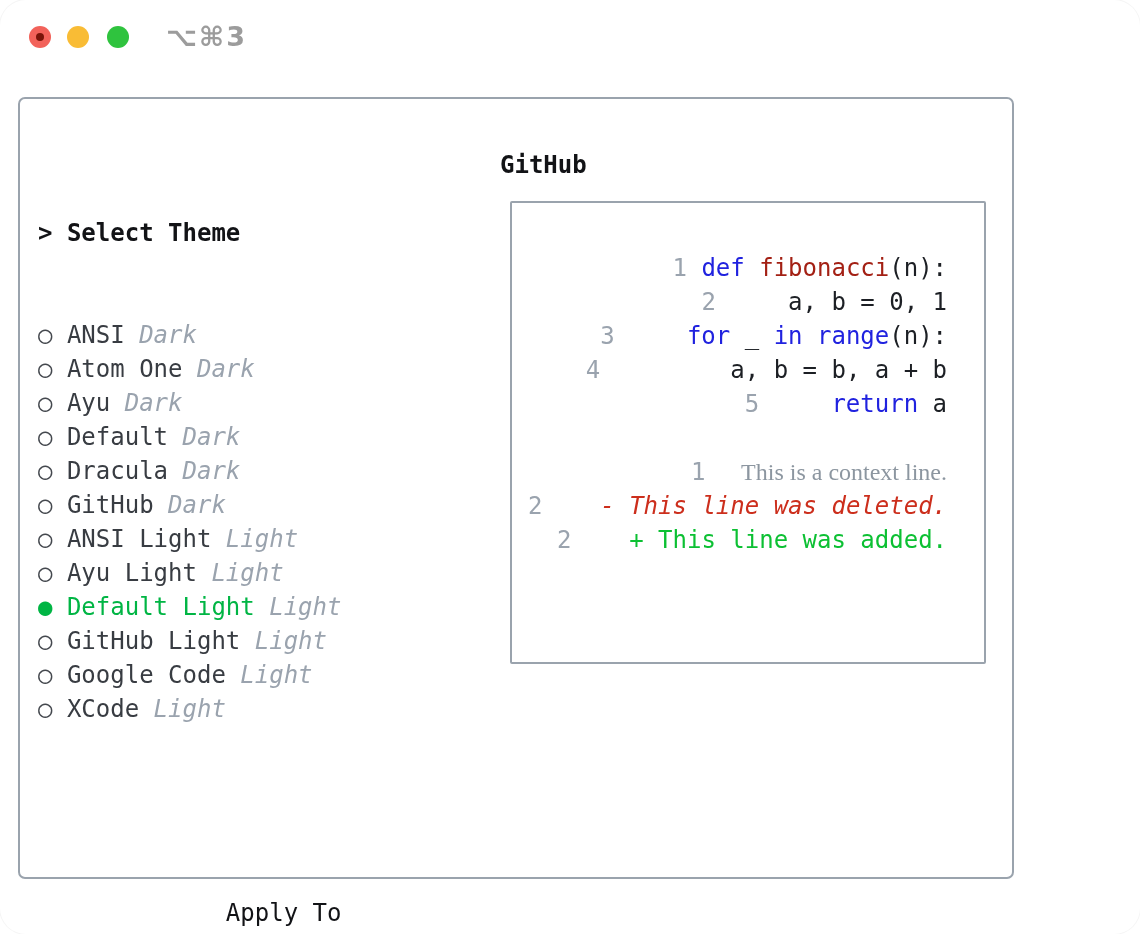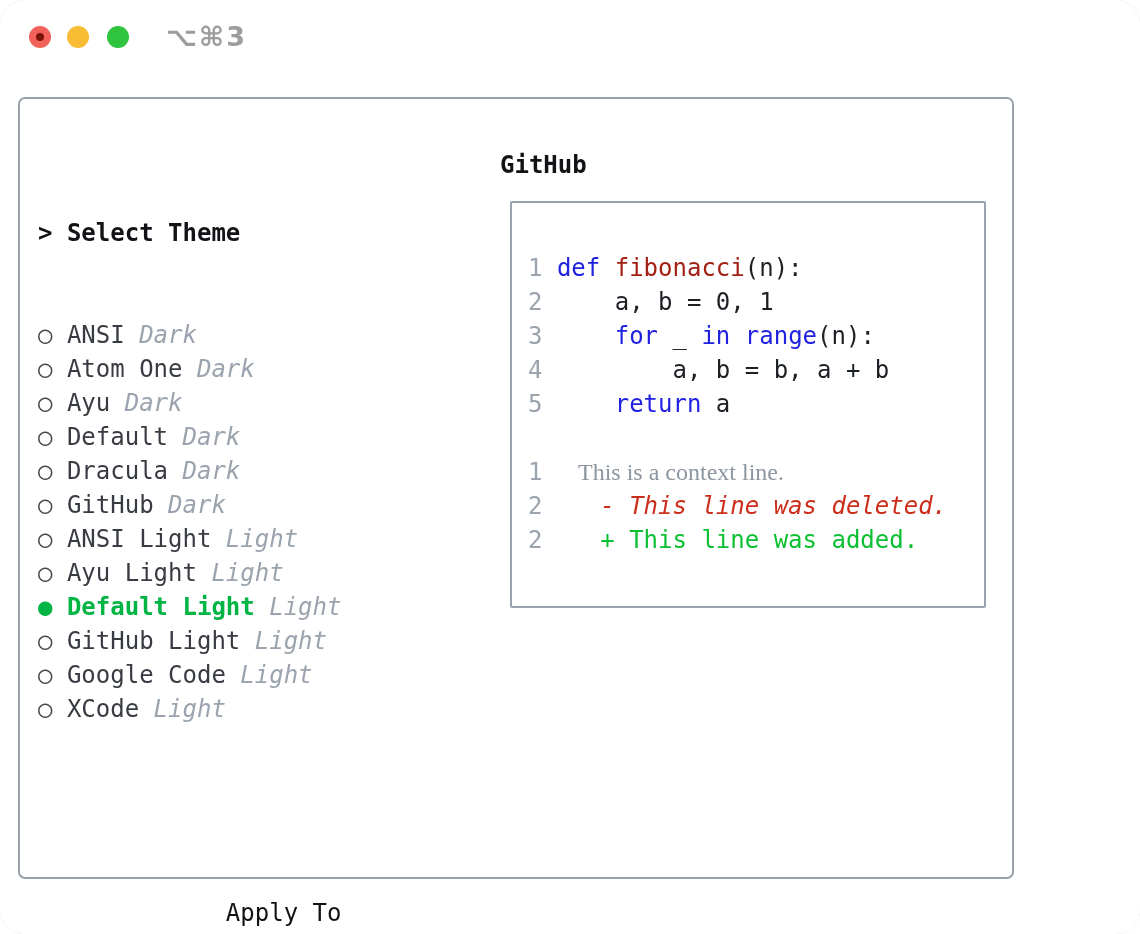--- a/index.html
+++ b/index.html
@@ -37,32 +37,32 @@
   
   .left-col {
     position:absolute; left:38px; top:148px;
     font-size:24px; line-height:34px; white-space:pre; color:var(--text-dark);
   }
   .row { height:34px; white-space:pre; }
   .hdr { font-weight:bold; color:var(--heading); }
   .bullet { color:var(--bullet-gray); }
   .bullet.sel { color:var(--accent-green); }
   .name { color:var(--text-dark); }
-  .name.sel { color:var(--accent-green);font-weight:bold; }
+  .name.sel { color:var(--accent-green); }
   .variant { color:var(--muted);font-style:italic; }
   .apply-hdr { color:var(--heading); padding-left:2ch;text-align:right; }
 
   
   .preview-title {
     position:absolute; left:500px; top:148px; height:34px; line-height:34px;
     font-size:24px; font-weight:bold; color:var(--heading);
   }
   .preview-box {
-    position:absolute; left:510px; top:201px; width:476px; height:407px;
-    border:2px solid var(--border); border-radius:2px; background:#fff;
+    position:absolute; left:510px; top:201px; width:476px; height:463px;
+    border:2px solid var(--border); border-radius:2px; background:#fff;text-align:right;
   }
   .code {
     position:absolute; left:16px; top:48px;
     font-size:24px; line-height:34px; white-space:pre;
   }
   .code .line { height:34px; white-space:pre; }
   .c-num { color:var(--muted); }
   .c-p   { color:var(--code-text); }
   .c-kw  { color:var(--keyword-blue); }
   .c-fn  { color:var(--function-red); }

